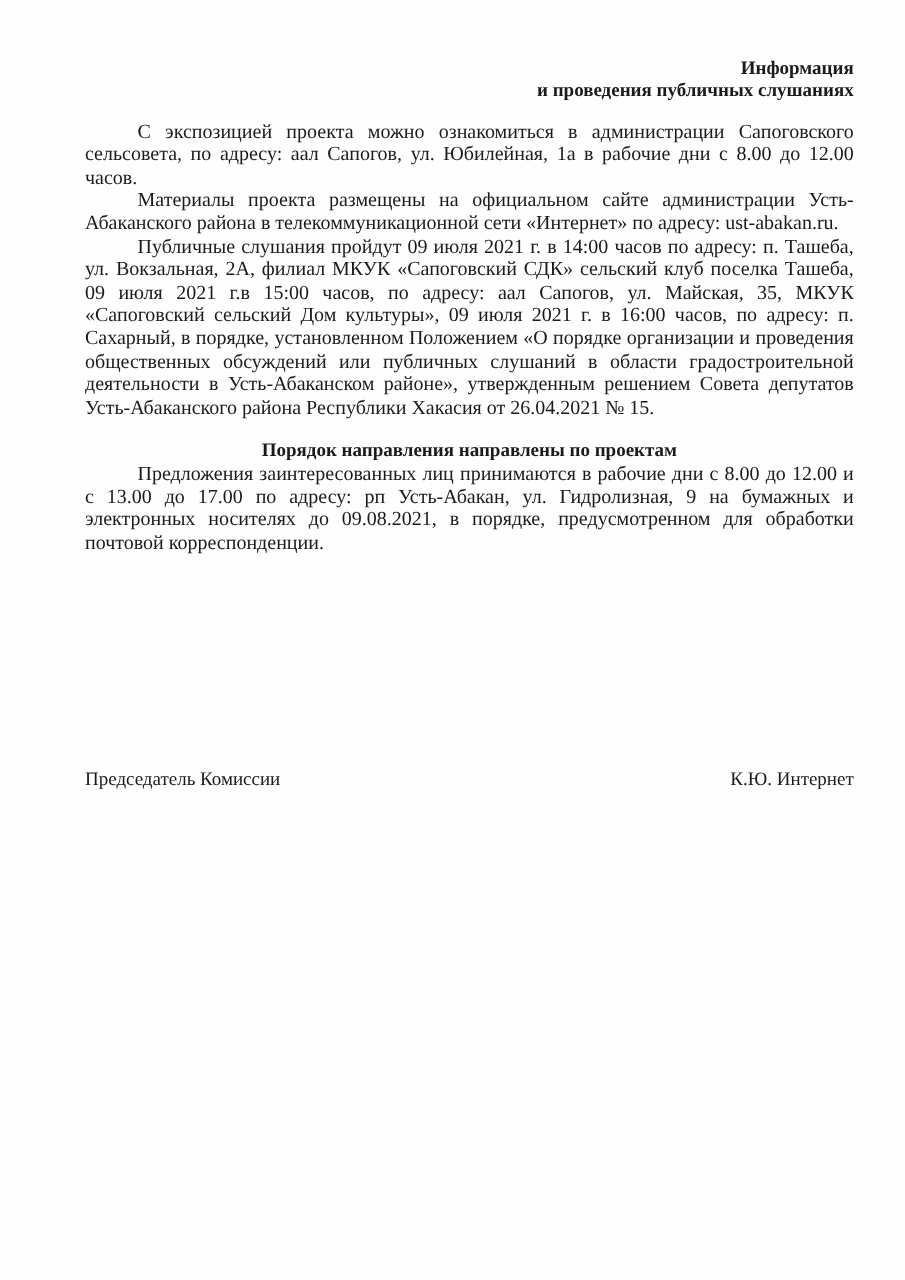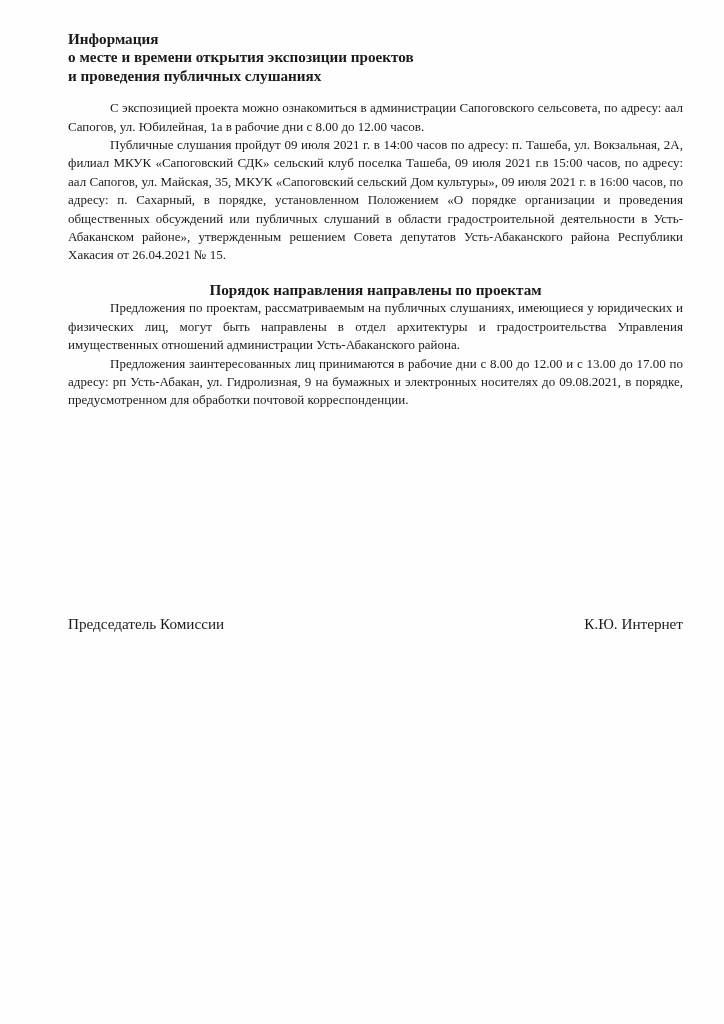--- a/index.html
+++ b/index.html
@@ -28,35 +28,35 @@
 
   .content {
     position: absolute;
     left: 68px;
     top: 30px;
     width: 615px;
   }
 
   
   .doc-title {
-    text-align: left;
+    text-align: right;
     font-weight: bold;
     font-size: 15.2px;
     line-height: 18.4px;
-    margin: 0 0 14px 0;
+    margin: 16px 0 14px 0;
   }
   .doc-title .line {
     display: block;
     white-space: nowrap;
   }
 
   
   .para {
     margin: 0;
-    font-size: 13px;
+    font-size: 16px;
     line-height: 18.4px;
     text-align: justify;
     text-indent: 42px;
     hyphens: none;
     text-justify: inter-word;
   }
 
   .para + .para {
     margin-top: 0;
   }
@@ -94,30 +94,29 @@
 </style>
 </head>
 <body>
 
 <div class="page">
 
   <div class="content">
 
     <h1 class="doc-title">
       <span class="line">Информация</span>
-      <span class="line">о месте и времени открытия экспозиции проектов</span>
       <span class="line">и проведения публичных слушаниях</span>
     </h1>
 
     <p class="para">С экспозицией проекта можно ознакомиться в администрации Сапоговского сельсовета, по адресу: аал Сапогов, ул. Юбилейная, 1а в рабочие дни с 8.00 до 12.00 часов.</p>
+    <p class="para">Материалы проекта размещены на официальном сайте администрации Усть-Абаканского района в телекоммуникационной сети «Интернет» по адресу: ust-abakan.ru.</p>
     <p class="para">Публичные слушания пройдут 09 июля 2021 г. в 14:00 часов по адресу: п. Ташеба, ул. Вокзальная, 2А, филиал МКУК «Сапоговский СДК» сельский клуб поселка Ташеба, 09 июля 2021 г.в 15:00 часов, по адресу: аал Сапогов, ул. Майская, 35, МКУК «Сапоговский сельский Дом культуры», 09 июля 2021 г. в 16:00 часов, по адресу: п. Сахарный, в порядке, установленном Положением «О порядке организации и проведения общественных обсуждений или публичных слушаний в области градостроительной деятельности в Усть-Абаканском районе», утвержденным решением Совета депутатов Усть-Абаканского района Республики Хакасия от 26.04.2021 № 15.</p>
 
     <h2 class="section-title">Порядок направления направлены по проектам</h2>
 
-    <p class="para">Предложения по проектам, рассматриваемым на публичных слушаниях, имеющиеся у юридических и физических лиц, могут быть направлены в отдел архитектуры и градостроительства Управления имущественных отношений администрации Усть-Абаканского района.</p>
     <p class="para">Предложения заинтересованных лиц принимаются в рабочие дни с 8.00 до 12.00 и с 13.00 до 17.00 по адресу: рп Усть-Абакан, ул. Гидролизная, 9 на бумажных и электронных носителях до 09.08.2021, в порядке, предусмотренном для обработки почтовой корреспонденции.</p>
 
   </div>
 
   <div class="signature">
     <span class="role">Председатель Комиссии</span>
     <span class="name">К.Ю. Интернет</span>
   </div>
 
 </div>

